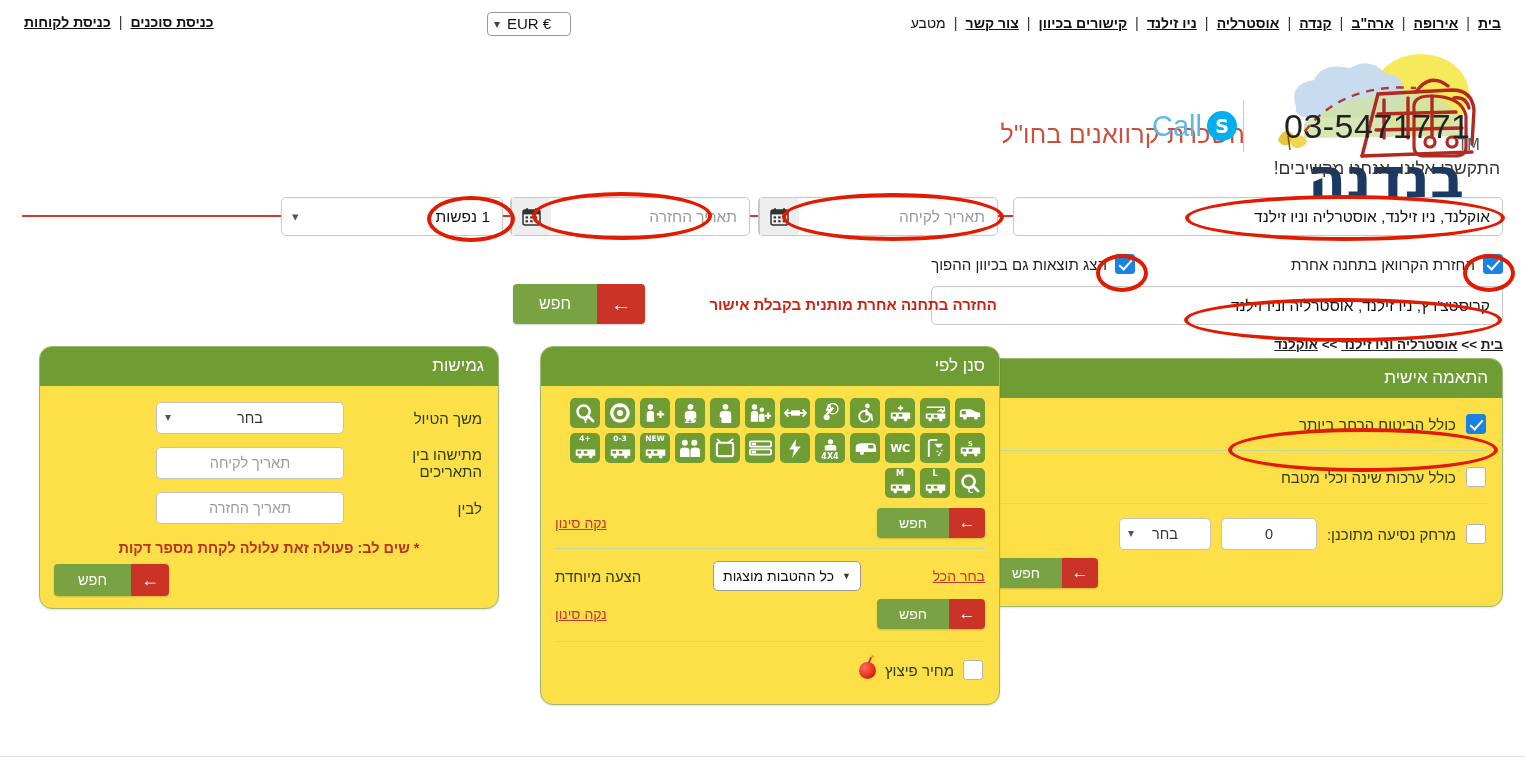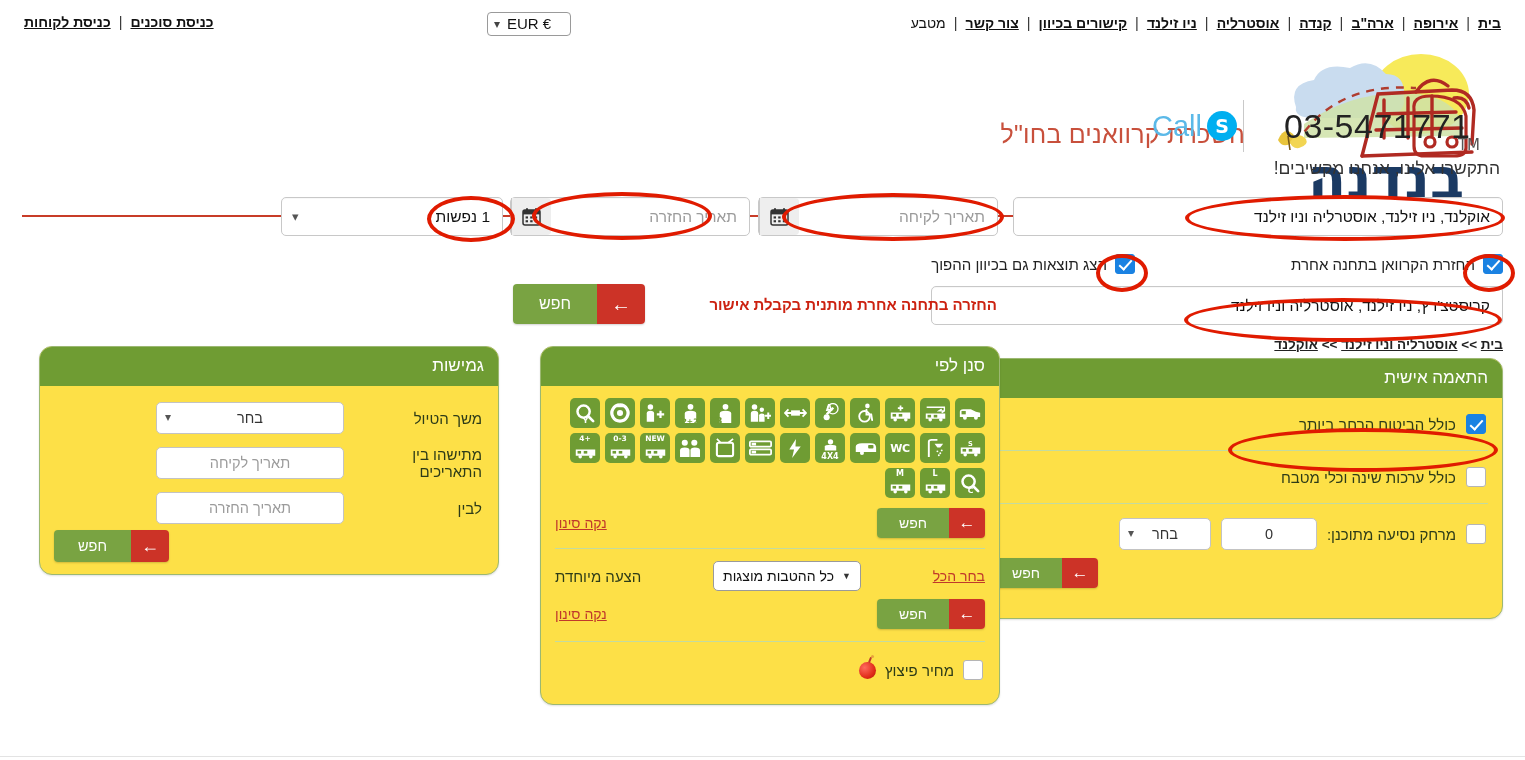--- a/index.html
+++ b/index.html
@@ -488,21 +488,21 @@
     <a href="#">אוסטרליה וניו זילנד</a>
     <span class="arrows">&gt;&gt;</span>
     <a href="#">אוקלנד</a>
   </div>
 </div>
 
 <div class="panels">
 
   <div class="panel" style="right:22px; top:14px; width:528px;">
     <div class="panel-head">התאמה אישית</div>
-    <div class="panel-body" style="padding:0 14px 22px 14px;">
+    <div class="panel-body" style="padding:0 14px 10px 14px;">
 
       <div class="row" style="padding:16px 2px 16px 2px;">
         <span class="chk on"></span>
         <span>כולל הביטוח הרחב ביותר</span>
       </div>
 
       <div class="sect">
         <div class="row" style="padding:16px 2px 16px 2px;">
           <span class="chk"></span>
           <span>כולל ערכות שינה וכלי מטבח</span>
@@ -815,20 +815,21 @@
         </span>
       </div>
 
       <div class="row" style="padding:6px 2px;">
         <span class="flex-label">לבין</span>
         <span class="inp-white" style="width:188px;">
           <span class="t ph2">תאריך החזרה</span>
         </span>
       </div>
 
+      <div class="warn">* שים לב: פעולה זאת עלולה לקחת מספר דקות</div>
 
       <div style="display:flex; justify-content:flex-end;">
         <div class="btn-search" style="height:32px;">
           <span class="lbl" style="padding:0 24px; font-size:14.5px;">חפש</span>
           <span class="arw" style="width:38px; font-size:18px;">←</span>
         </div>
       </div>
 
     </div>
   </div>

